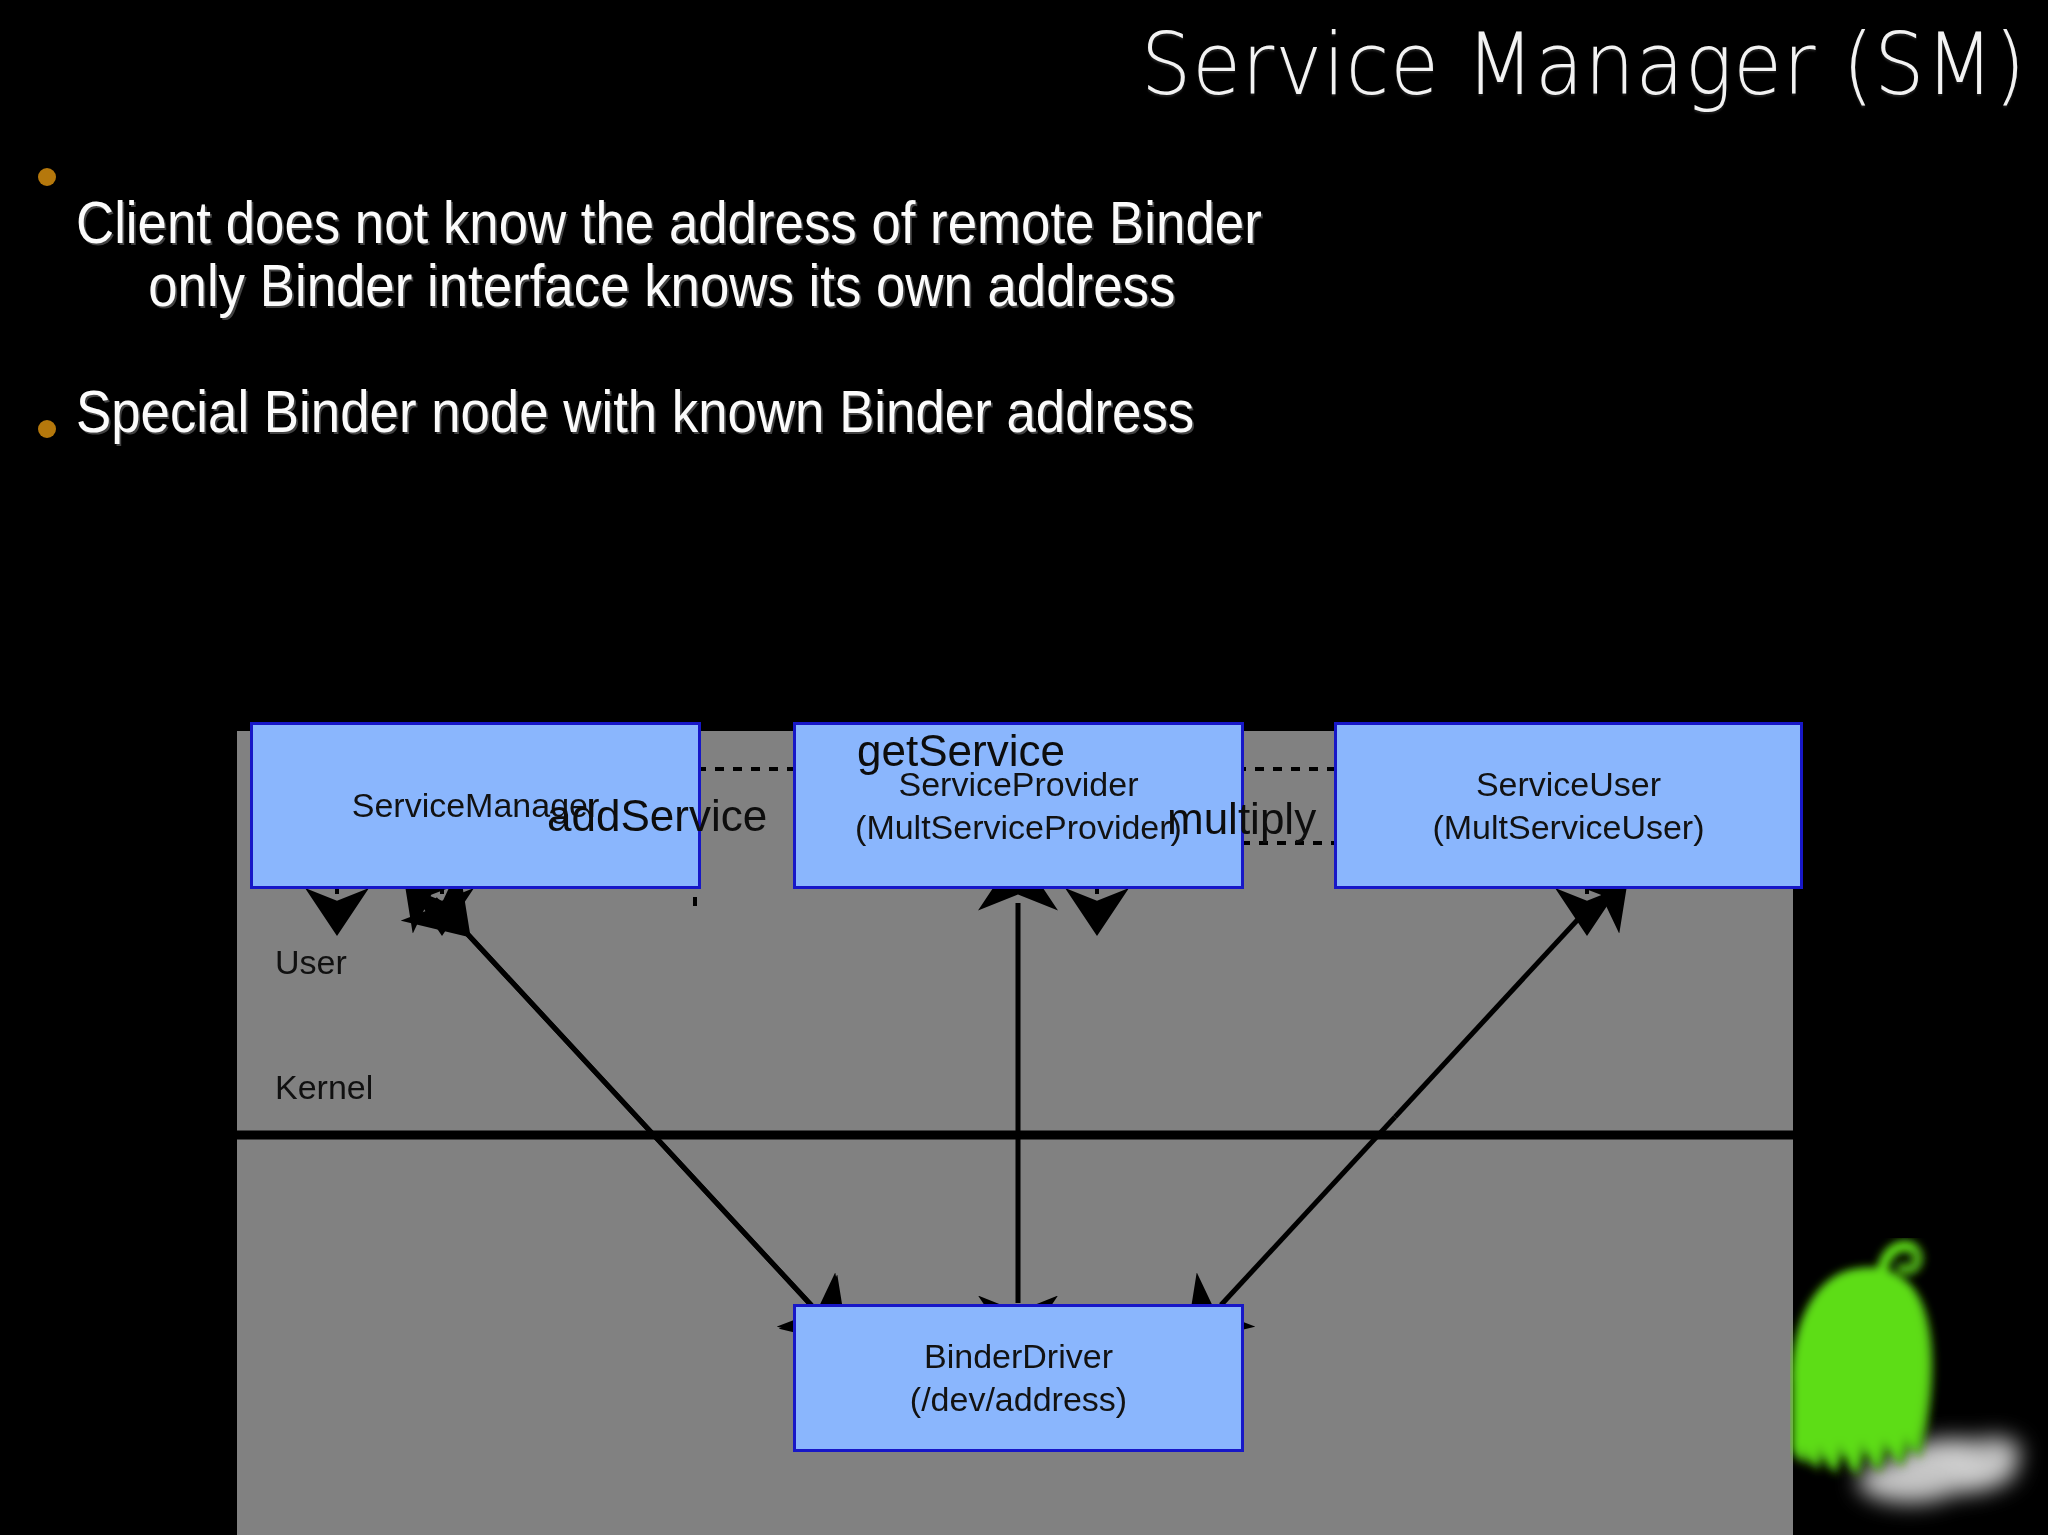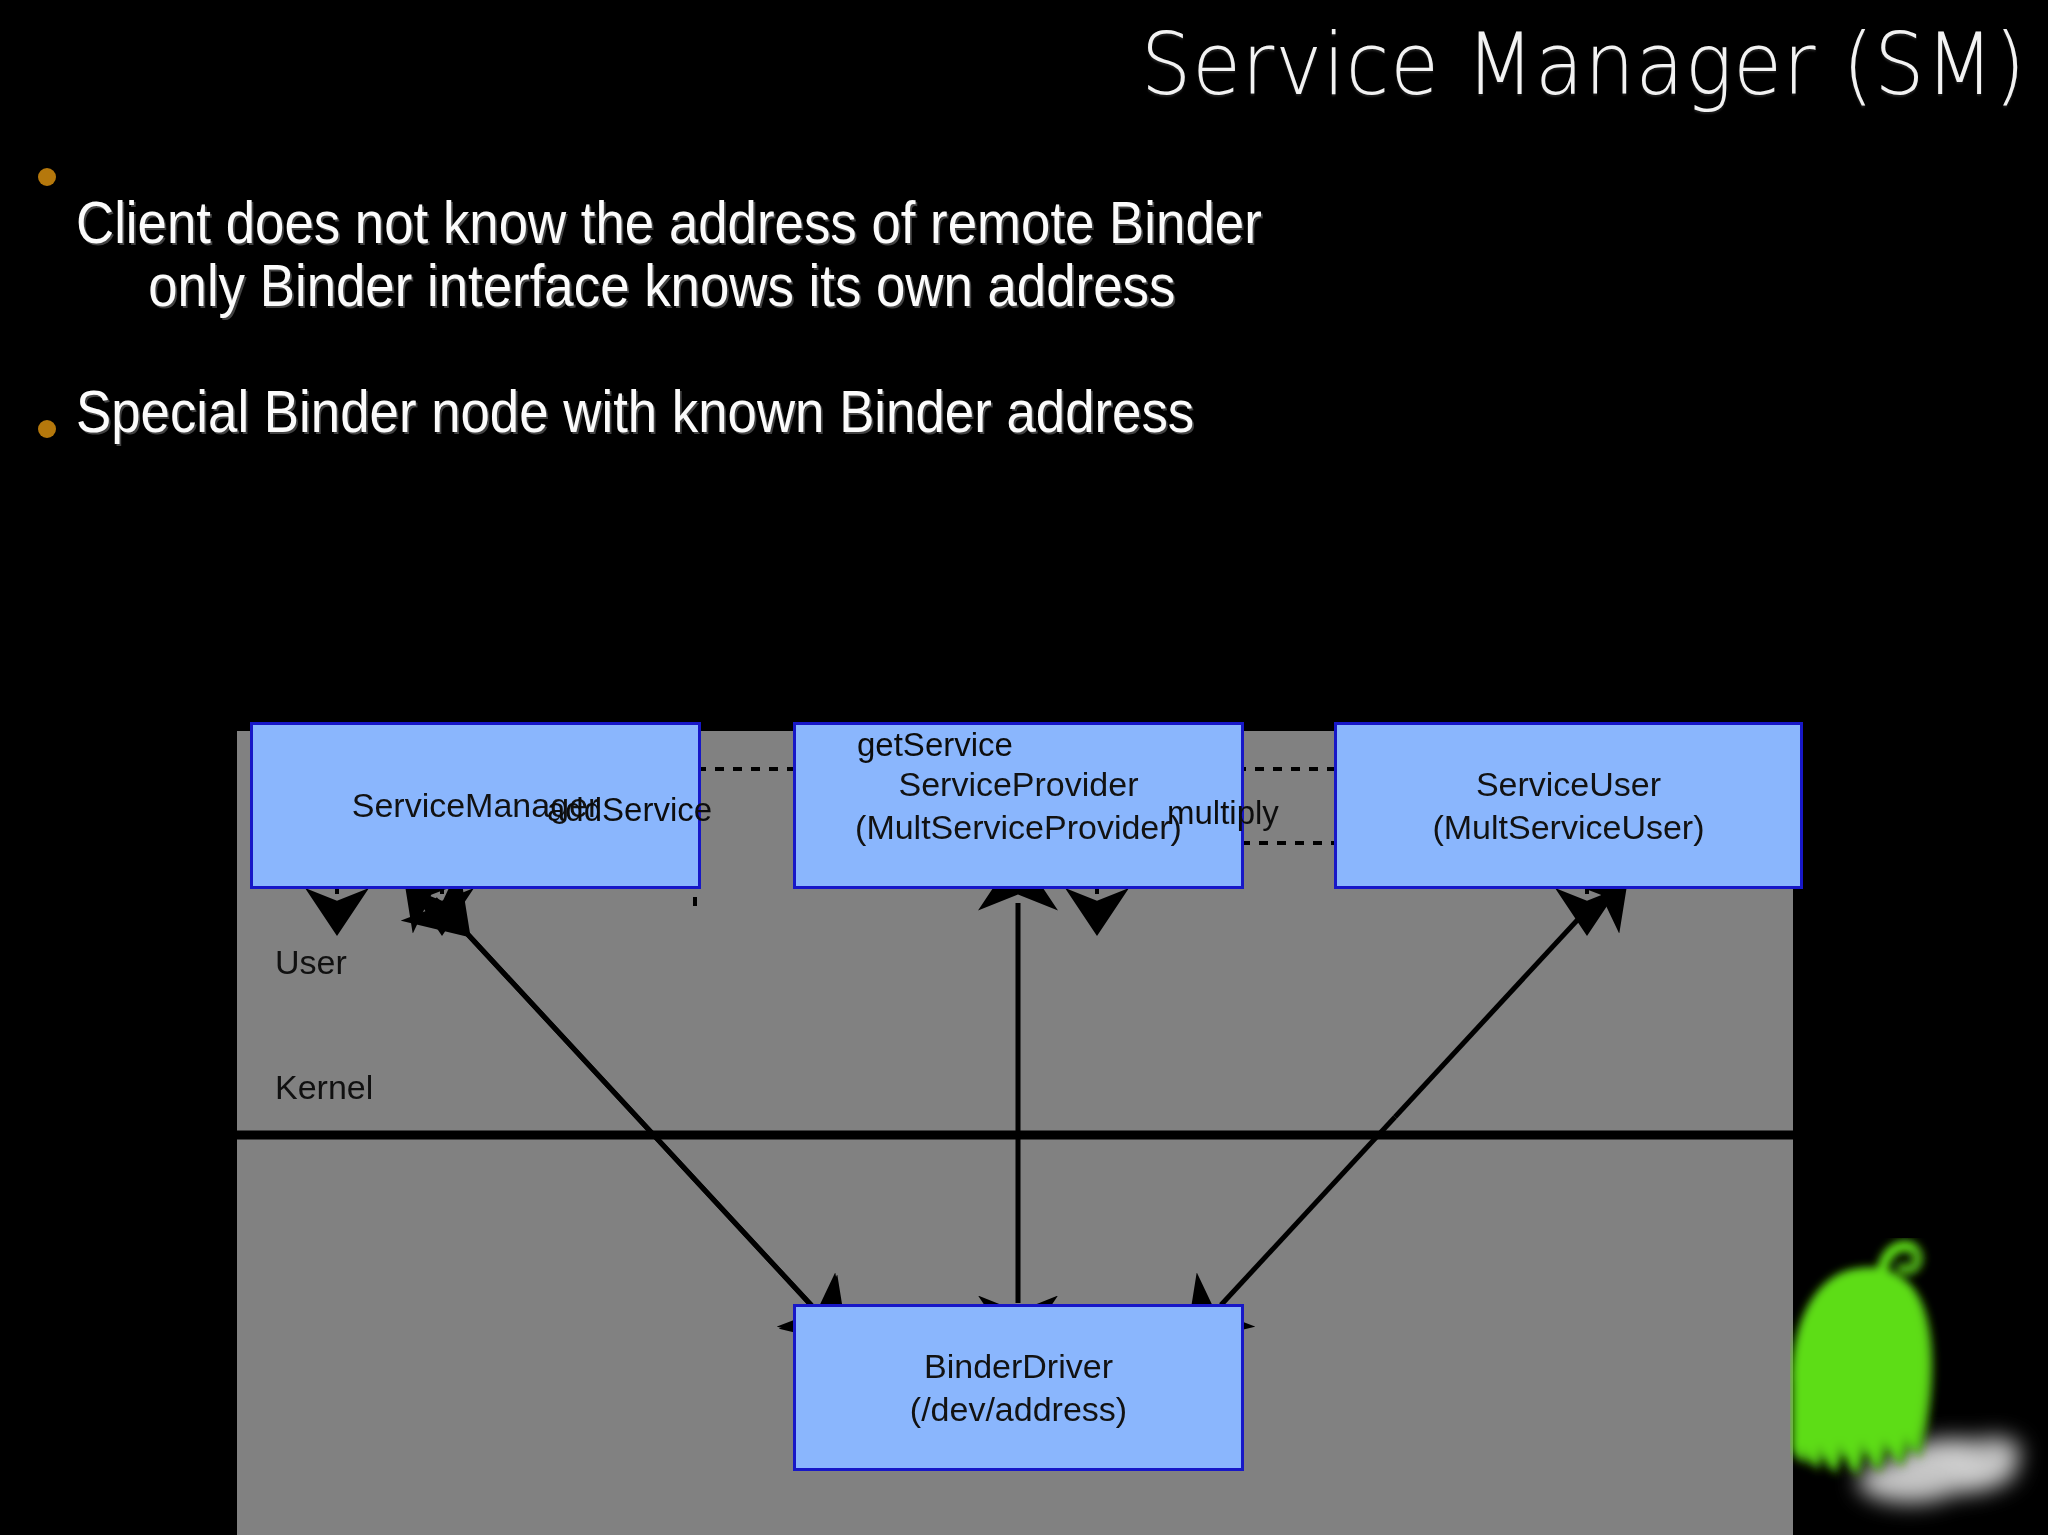--- a/index.html
+++ b/index.html
@@ -66,32 +66,32 @@
     font-size:34px;
     line-height:43px;
     text-align:center;
     z-index:3;
   }
   .node span{display:block;}
 
   #node-sm{left:13px;  top:-9px;  width:451px;height:167px;}
   #node-sp{left:556px; top:-9px;  width:451px;height:167px;}
   #node-su{left:1097px;top:-9px;  width:469px;height:167px;}
-  #node-bd{left:556px; top:573px; width:451px;height:167px;}
+  #node-bd{left:556px; top:573px; width:451px;height:148px;}
 
   .layer-label{
     position:absolute;left:38px;
     font-size:34px;color:#101010;z-index:3;margin-top:32px;
   }
   #label-user{top:180px;}
   #label-kernel{top:305px;}
 
   .flow-label{
     position:absolute;
-    font-size:33px;color:#0d0d0d;z-index:4;
+    font-size:44px;color:#0d0d0d;z-index:4;
     white-space:nowrap;
   }
   #lbl-getservice{left:620px;top:-5px;}
   #lbl-addservice{left:310px;top:60px;}
   #lbl-multiply{left:930px;top:63px;}
 
   
   .mascot{position:absolute;left:1790px;top:1238px;width:258px;height:297px;}
   .mascot svg{width:100%;height:100%;display:block;}
 </style>

